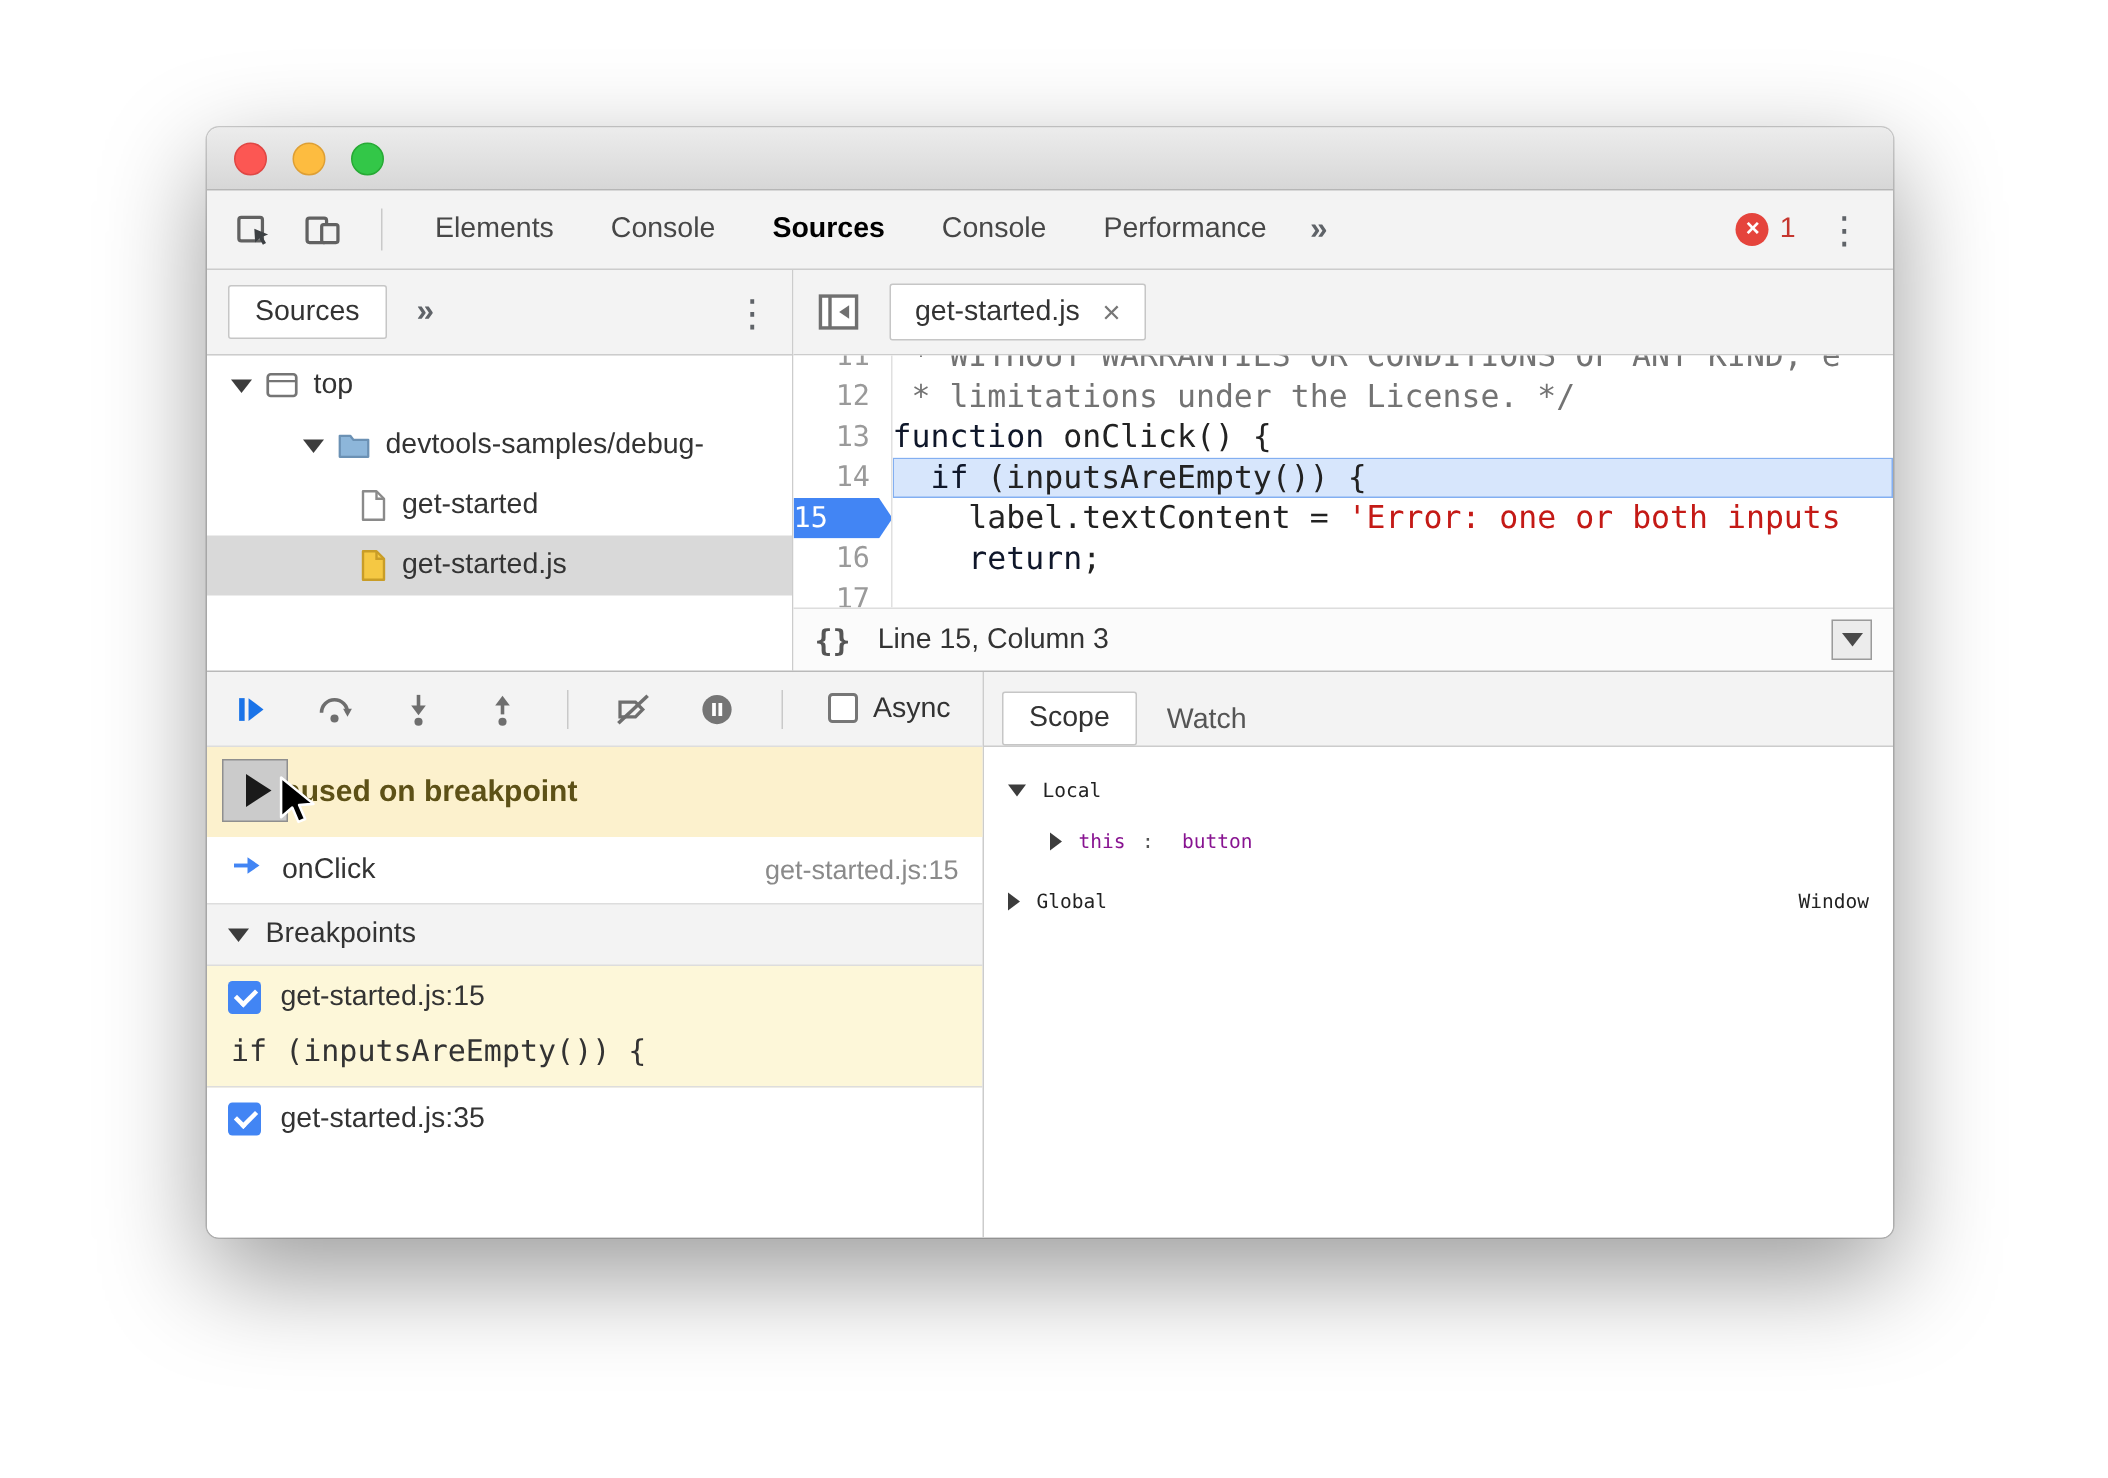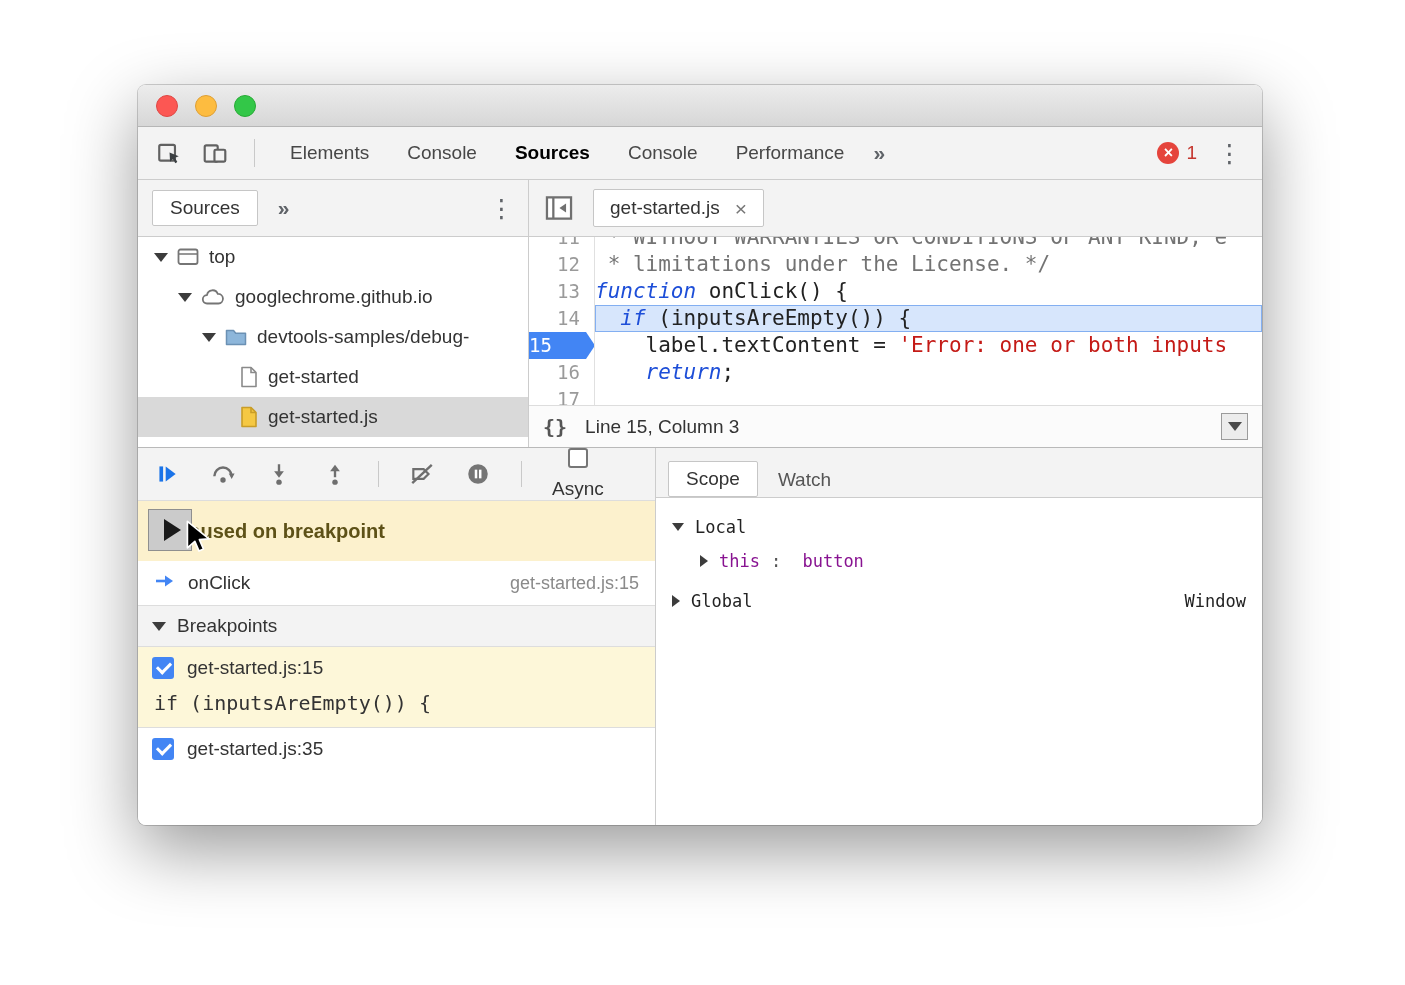--- a/index.html
+++ b/index.html
@@ -65,40 +65,40 @@
   .ln { height:27px; line-height:27px; font-family:"DejaVu Sans Mono",monospace; font-size:19px;
     color:#9a9a9a; text-align:right; padding-right:14px; }
   .ln.current { padding:0; }
   .ln.current span { display:block; height:27px; background:#4285f4; color:#fff; text-align:left;
     padding-right:16px; clip-path:polygon(0 0, 57px 0, 66px 50%, 57px 100%, 0 100%); }
   .code { flex:1; min-width:0; overflow:hidden; }
   .code-line { height:27px; line-height:27px; font-family:"DejaVu Sans Mono",monospace; font-size:21px;
     white-space:pre; color:#222; }
   .code-line.current { background:#d7e6fc; box-shadow:inset 0 0 0 1px #83aff1; }
   .tok-comment { color:#737373; }
-  .tok-keyword { color:#1d4ed8;font-style:italic; }
+  .tok-keyword { color:#0f172a; }
   .tok-string  { color:#c41a16; }
   .tok-plain   { color:#222; }
   .status-bar { flex:0 0 42px; border-top:1px solid #ddd; background:#fbfbfb;
     display:flex; align-items:center; gap:18px; padding:0 14px; }
   .pretty-print { font-family:"DejaVu Sans Mono",monospace; font-size:20px; font-weight:bold; color:#555; }
   .line-info { font-size:19px; color:#333; }
   .status-right-icon { margin-left:auto; width:27px; height:27px; border:1px solid #9b9b9b; background:#ececec;
     display:flex; align-items:center; justify-content:center; }
   .mini-tri { width:0; height:0; border-left:7px solid transparent; border-right:7px solid transparent;
     border-top:9px solid #4a4a4a; }
   
   .lower { flex:1; display:flex; border-top:1px solid #b9b9b9; min-height:0; }
   .debugger { flex:0 0 517px; display:flex; flex-direction:column; min-width:0; background:#fff; }
   .scope-pane { flex:1; border-left:1px solid #ccc; display:flex; flex-direction:column; min-width:0; background:#fff; }
   .debug-toolbar { flex:0 0 50px; background:#f3f3f3; border-bottom:1px solid #ddd;
     display:flex; align-items:center; gap:30px; padding-left:16px; }
   .dbg-icon { display:flex; width:26px; height:26px; align-items:center; justify-content:center; }
   .dbg-sep { width:1px; height:26px; background:#c9c9c9; }
-  .async-wrap { display:flex; align-items:center; gap:10px;flex-direction:column; }
+  .async-wrap { display:flex; gap:10px; }
   .async-check { width:20px; height:20px; border:2px solid #767676; border-radius:3px; background:#fff; }
   .async-label { font-size:19px; color:#333; }
   .paused-banner { flex:0 0 60px; background:#fcf1cd; position:relative; display:flex; align-items:center;
     padding-left:38px; font-size:20px; font-weight:bold; color:#5d5117; }
   .cursor-box { position:absolute; left:10px; top:8px; width:44px; height:42px; background:#cbcbcb;
     border:1px solid #8f8f8f; display:flex; align-items:center; justify-content:center; }
   .cursor-box .play { width:0; height:0; border-top:11px solid transparent; border-bottom:11px solid transparent;
     border-left:17px solid #1a1a1a; margin-left:5px; }
   .mouse-cursor { position:absolute; left:44px; top:18px; }
   .section-header { flex:0 0 42px; background:#f3f3f3; border-top:1px solid #ddd; border-bottom:1px solid #ddd;
@@ -109,21 +109,21 @@
   .bp-entry.active { background:#fdf7d9; border-bottom:1px solid #ddd; padding-bottom:6px; }
   .bp-row { height:42px; display:flex; align-items:center; gap:13px; padding:0 14px; font-size:19px; color:#333; }
   .bp-code { font-family:"DejaVu Sans Mono",monospace; font-size:20px; color:#333; padding:2px 14px 6px 16px;
     white-space:pre; }
   .checkbox { width:22px; height:22px; flex:0 0 22px; border-radius:3px; background:#4285f4; position:relative; }
   .checkbox::after { content:""; position:absolute; left:5px; top:5px; width:11px; height:6px;
     border-left:3px solid #fff; border-bottom:3px solid #fff; transform:rotate(-45deg); }
   .scope-header { flex:0 0 50px; background:#f3f3f3; border-bottom:1px solid #ccc;
     display:flex; align-items:flex-end; gap:6px; padding-left:12px; }
   .pane-tab-plain { font-size:19px; color:#555; padding:6px 14px; }
-  .scope-content { padding-top:12px; font-family:"DejaVu Sans Mono",monospace; font-size:17px; color:#222; }
+  .scope-content { padding-top:12px; font-family:"DejaVu Sans Mono",monospace; font-size:13px; color:#222; }
   .scope-row { height:34px; display:flex; align-items:center; gap:11px; padding:0 16px; }
   .scope-row.indent { padding-left:44px; }
   .scope-row.global { margin-top:6px; }
   .scope-row .tri.down { border-left-width:6px; border-right-width:6px; border-top-width:8px; }
   .scope-row .tri.right { border-top-width:6px; border-bottom-width:6px; border-left-width:8px; }
   .prop-name  { color:#881391; }
   .prop-sep   { color:#555; white-space:pre; }
   .prop-value { color:#881391; }
   .scope-right { margin-left:auto; color:#222; }
 </style>
@@ -186,29 +186,20 @@
       <div class="tree">
         <div class="tree-row" style="padding-left:16px">
           <span class="tri down"></span>
           <span class="ticon">
             <svg width="22" height="20" viewBox="0 0 22 20">
                 <rect x="1.5" y="2.5" width="19" height="14.5" rx="2" fill="#fff" stroke="#757575" stroke-width="1.8"></rect>
                 <line x1="1.5" y1="7" x2="20.5" y2="7" stroke="#757575" stroke-width="1.5"></line>
               </svg>
           </span>
           <span>top</span>
-        </div>
-        <div class="tree-row" style="padding-left:40px">
-          <span class="tri down"></span>
-          <span class="ticon">
-            <svg width="24" height="18" viewBox="0 0 24 18">
-                <path d="M6 15.5 A4.2 4.2 0 0 1 6 7.1 A5.6 5.6 0 0 1 16.8 5.9 A3.9 3.9 0 0 1 17.5 15.5 Z" fill="#fff" stroke="#757575" stroke-width="1.8" stroke-linejoin="round"></path>
-              </svg>
-          </span>
-          <span>googlechrome.github.io</span>
         </div>
         <div class="tree-row" style="padding-left:64px">
           <span class="tri down"></span>
           <span class="ticon">
             <svg width="22" height="18" viewBox="0 0 22 18">
                 <path d="M1.5 2.5 h7 l2.2 2.8 h9.8 v11.2 h-19 z" fill="#8db6da" stroke="#6b91b4" stroke-width="1.5" stroke-linejoin="round"></path>
               </svg>
           </span>
           <span>devtools-samples/debug-</span>
         </div>

